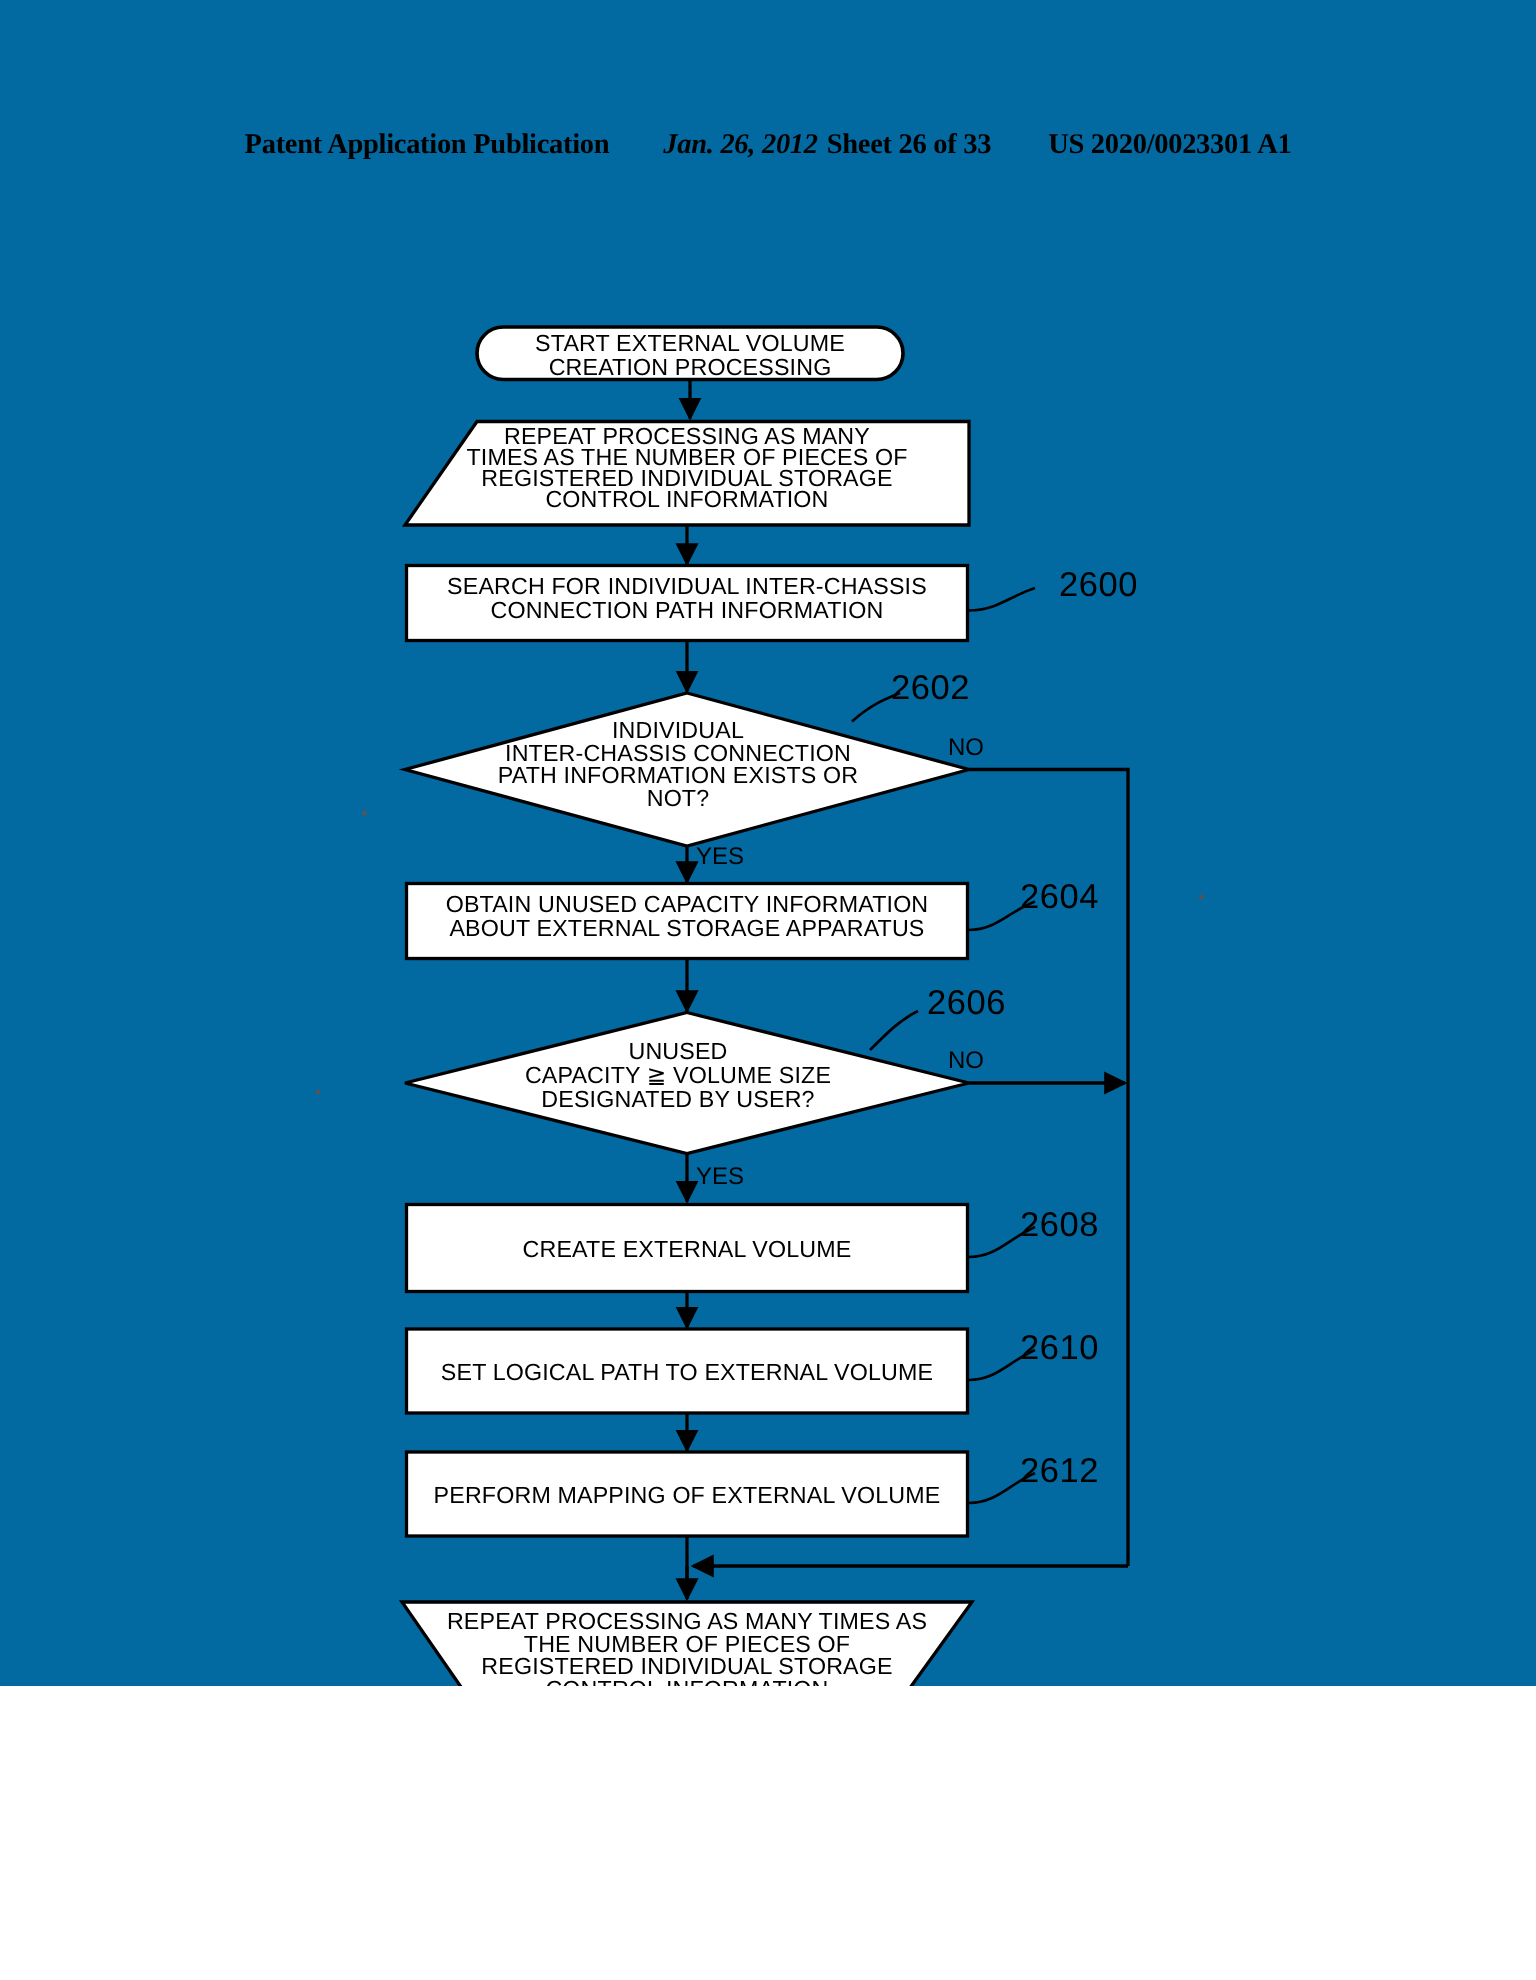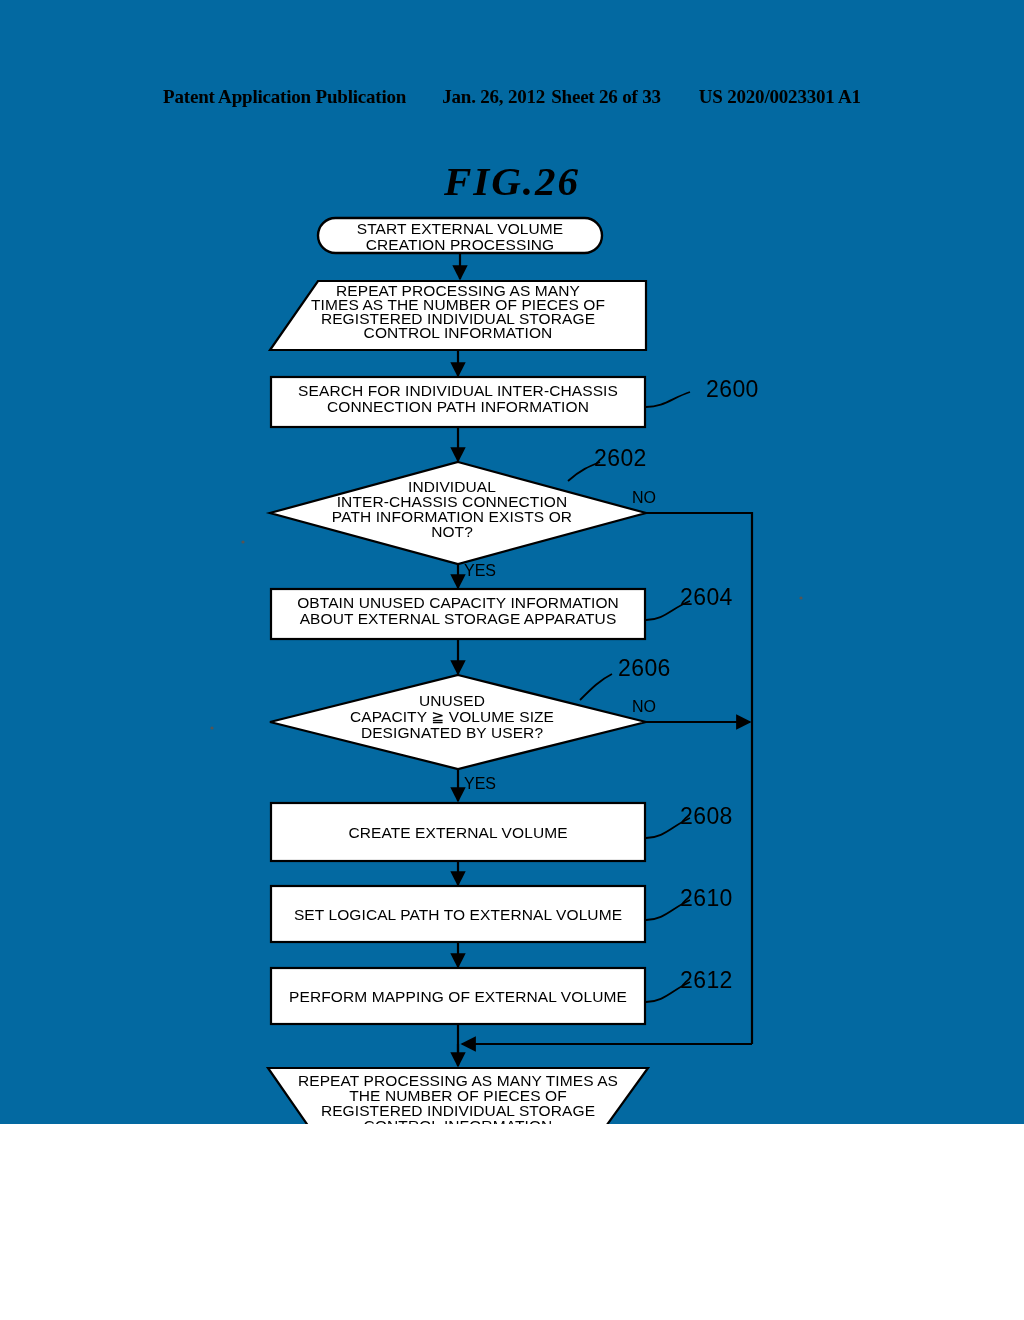--- a/index.html
+++ b/index.html
@@ -28,21 +28,21 @@
     display: flex;
     align-items: baseline;
     justify-content: center;
     font-family: "Liberation Serif", serif;
     font-weight: bold;
     font-size: 19px;
     letter-spacing: -0.2px;
     white-space: nowrap;
   }
   .pat-header .h-pub  { margin-right: 36px; }
-  .pat-header .h-date { margin-right: 6px; }
+  .pat-header .h-date { margin-right: 6px; font-style: italic; }
   .pat-header .h-sheet{ margin-right: 38px; }
   .pat-header .h-num  { }
 
   
   .fig-title {
     position: absolute;
     top: 157px;
     left: 0;
     width: 1024px;
     text-align: center;
@@ -108,21 +108,20 @@
 
 <div id="page">
 
   <div class="pat-header">
     <span class="h-pub">Patent Application Publication</span>
     <span class="h-date">Jan. 26, 2012</span>
     <span class="h-sheet">Sheet 26 of 33</span>
     <span class="h-num">US 2020/0023301 A1</span>
   </div>
 
-  <div class="fig-title">FIG.26</div>
 
   <svg id="flow" viewBox="0 0 1024 1320">
     <defs>
       <marker id="arrow" viewBox="0 0 10 10" refX="9" refY="5" markerWidth="7" markerHeight="7" orient="auto-start-reverse">
         <path d="M 0 0 L 10 5 L 0 10 z" fill="#000000"></path>
       </marker>
     </defs>
 
     <g>
       <rect class="term" x="318" y="218" width="284" height="35" rx="17.5" ry="17.5"></rect>

